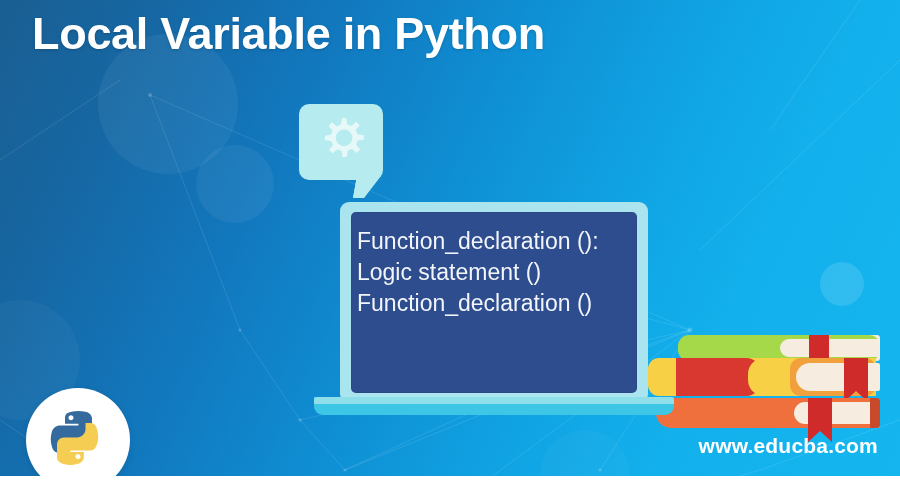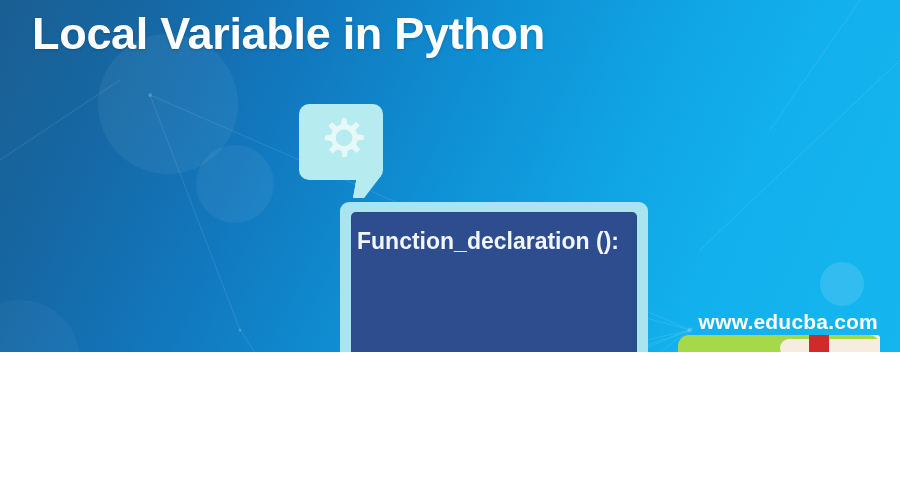--- a/index.html
+++ b/index.html
@@ -3,21 +3,21 @@
 <meta charset="utf-8">
 <style>
   html, body {
     margin: 0;
     padding: 0;
     background: #ffffff;
   }
   #banner {
     position: relative;
     width: 900px;
-    height: 352px;
+    height: 476px;
     overflow: hidden;
     font-family: "Liberation Sans", sans-serif;
     background: linear-gradient(115deg,
         #1a5e92 0%,
         #1667a3 14%,
         #1277bd 30%,
         #0f8fd4 48%,
         #10a3e3 64%,
         #12b0ec 78%,
         #15b6f0 100%);
@@ -121,21 +121,21 @@
   }
 
   #code-block {
     position: absolute;
     left: 357px;
     top: 226px;
     width: 280px;
     color: #f2f5fa;
     font-size: 23px;
     line-height: 31px;
-    font-weight: bold;
+    font-weight: normal;
     white-space: nowrap;
   }
   #code-block .code-line { display: block; }
 
   
   #books { position: absolute; left: 648px; top: 330px; width: 252px; height: 110px; }
   .book { position: absolute; }
   .book-spine { position: absolute; border-radius: 11px; }
   .book-pages { position: absolute; background: #f6ece0; }
   .bookmark { position: absolute; }
@@ -253,20 +253,22 @@
     </div>
   </div>
 
   <div id="laptop-bezel"></div>
   <div id="laptop-screen"></div>
   <div id="laptop-base"></div>
   <div id="laptop-base-top"></div>
 
   <div id="code-block">
     <span class="code-line">Function_declaration ():</span>
+    <span class="code-line">Logic statement ()</span>
+    <span class="code-line">Function_declaration ()</span>
   </div>
 
   <div id="python-logo"></div>
   <svg id="python-glyph" viewBox="0 0 100 100">
     <path fill="#356a9e" d="M49.3 5.5c-4.4 0-8.4.4-11.9 1.1-10.3 1.8-12.2 5.6-12.2 12.7v9.3h24.4v3.1H16.4c-7.1 0-13.4 4.3-15.3 12.4-2.3 9.3-2.4 15.1 0 24.8 1.8 7.2 5.9 12.4 13 12.4h8.4V70.2c0-8.1 7-15.2 15.3-15.2h24.3c6.8 0 12.2-5.6 12.2-12.4V19.3c0-6.6-5.6-11.6-12.2-12.7-4.2-.7-8.5-1.1-12.8-1.1zM36.1 13c2.5 0 4.6 2.1 4.6 4.7 0 2.6-2.1 4.6-4.6 4.6-2.5 0-4.6-2-4.6-4.6 0-2.6 2.1-4.7 4.6-4.7z" transform="translate(8,0) scale(0.86)"></path>
     <path fill="#f5cd52" d="M78.8 31.6v11.3c0 8.4-7.2 15.5-15.3 15.5H39.2c-6.7 0-12.2 5.7-12.2 12.4v23.3c0 6.6 5.8 10.5 12.2 12.4 7.7 2.3 15.1 2.7 24.3 0 6.1-1.8 12.2-5.3 12.2-12.4v-9.3H51.4v-3.1h36.5c7.1 0 9.8-5 12.2-12.4 2.5-7.7 2.4-15 0-24.8-1.7-7.1-5.1-12.4-12.2-12.4h-9.1zM65.1 88.2c2.5 0 4.6 2 4.6 4.6 0 2.6-2.1 4.7-4.6 4.7-2.5 0-4.6-2.1-4.6-4.7 0-2.6 2.1-4.6 4.6-4.6z" transform="translate(-6,-4) scale(0.86)"></path>
   </svg>
 
   <div id="site-url">www.educba.com</div>
 

